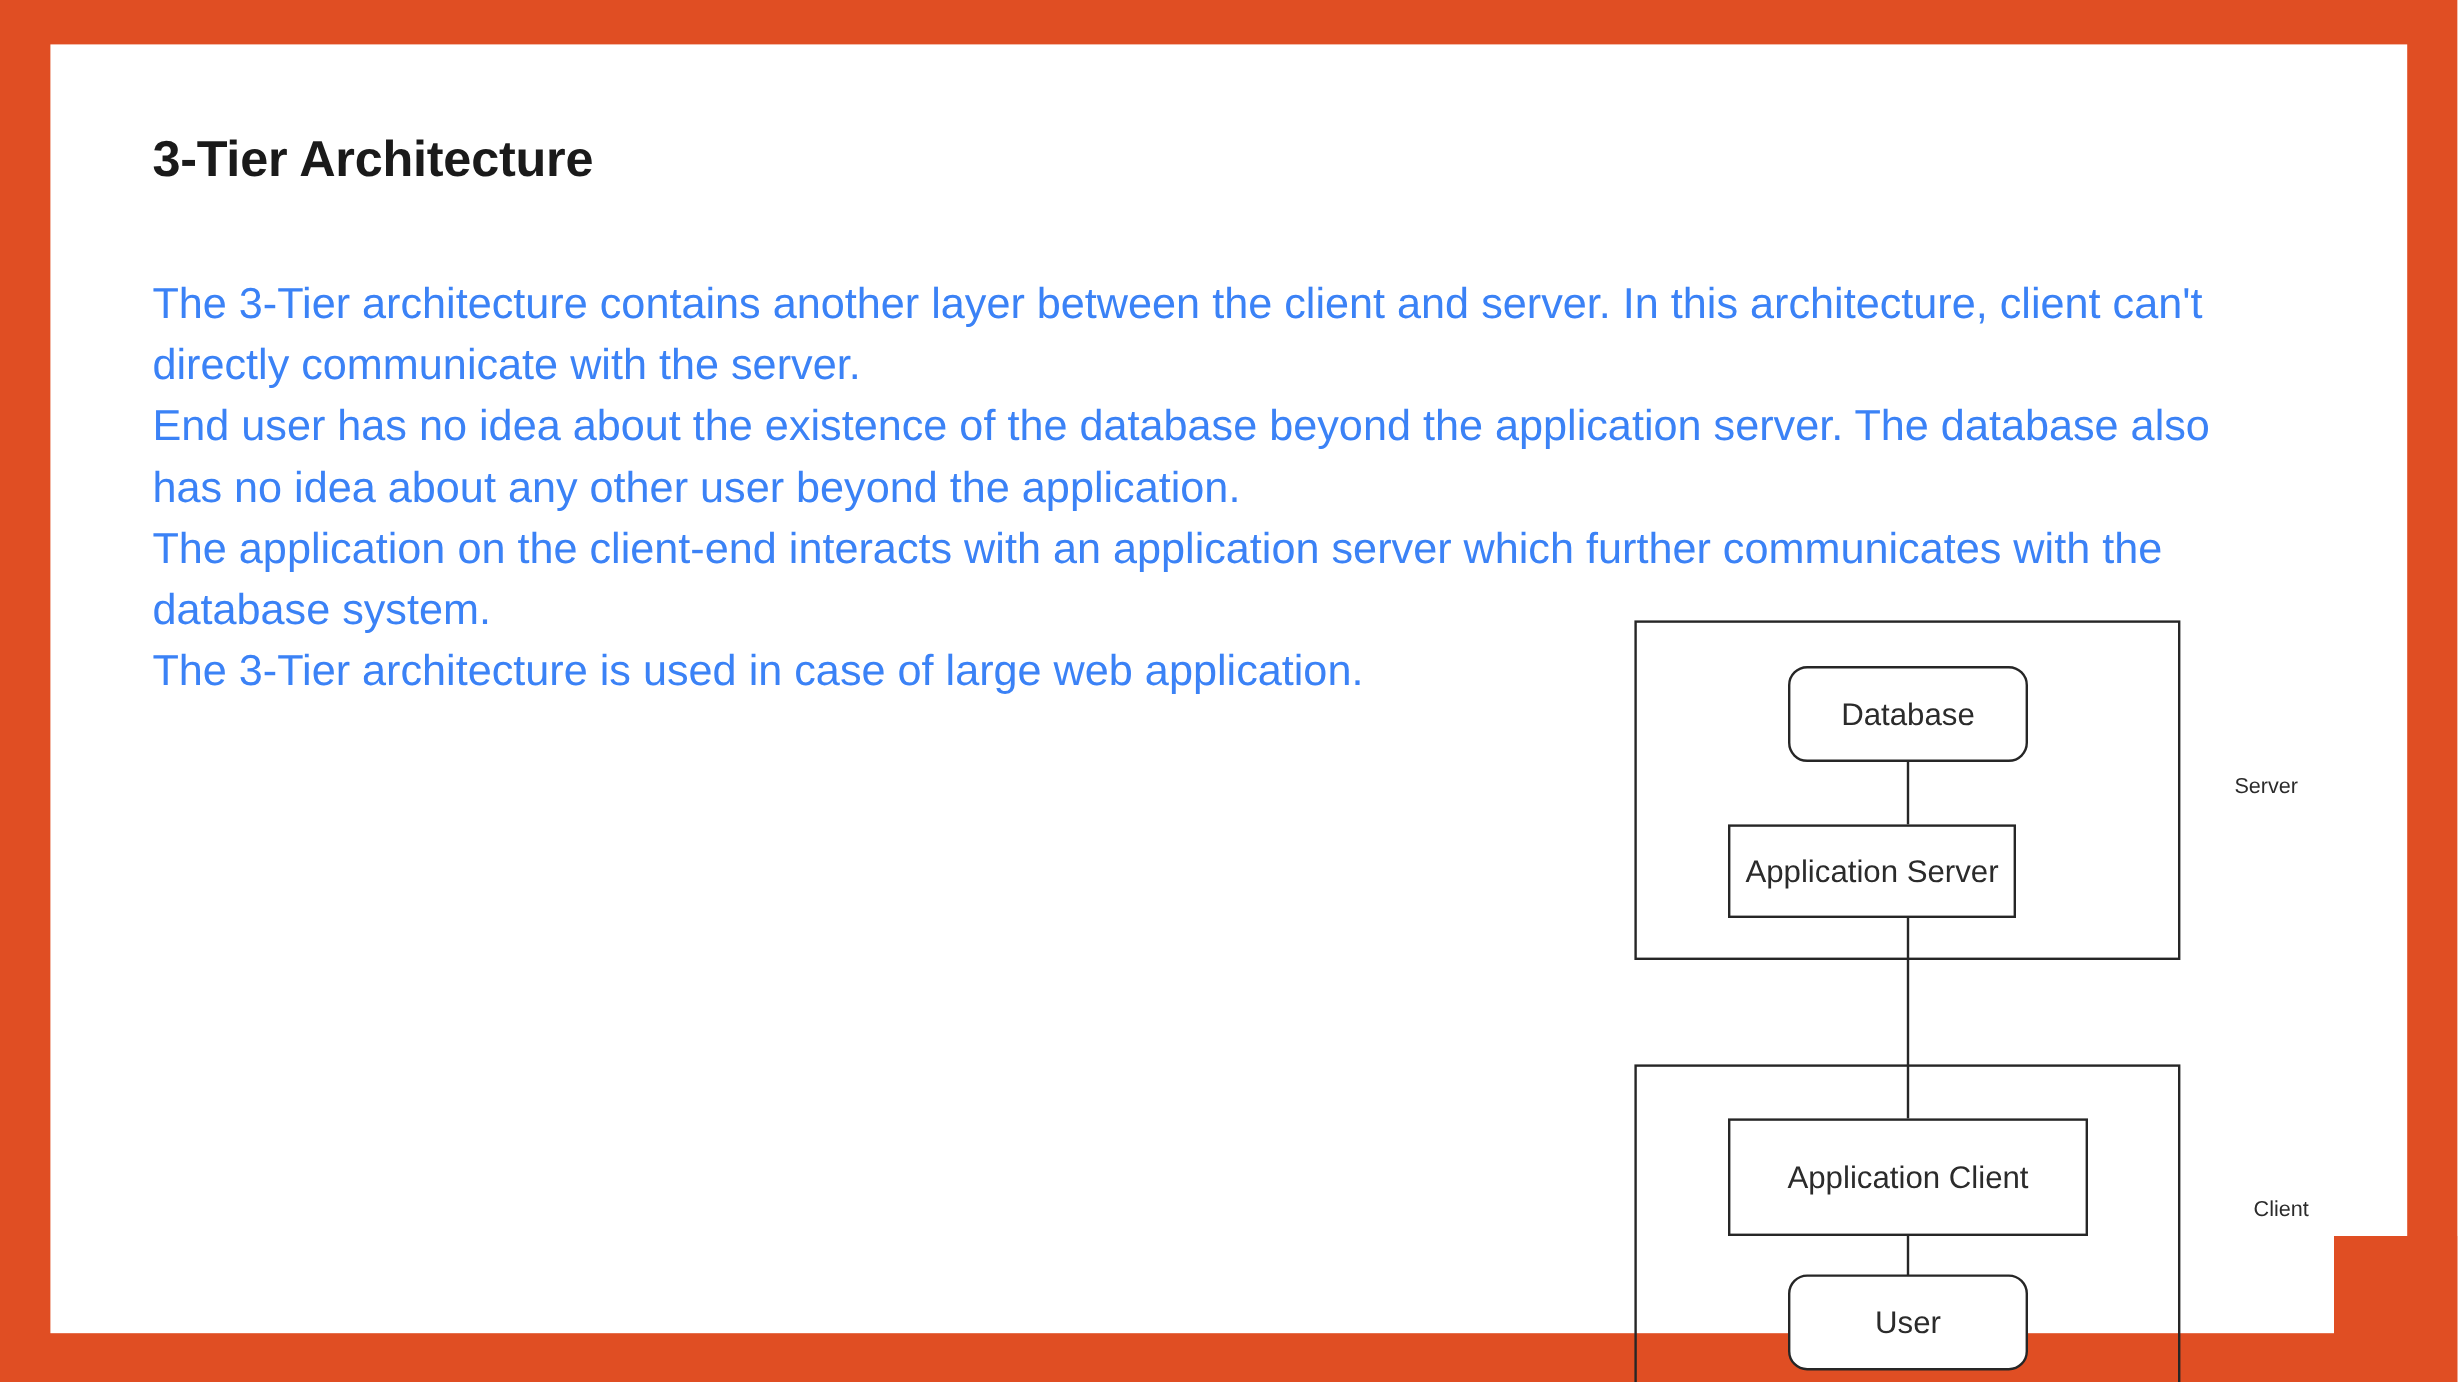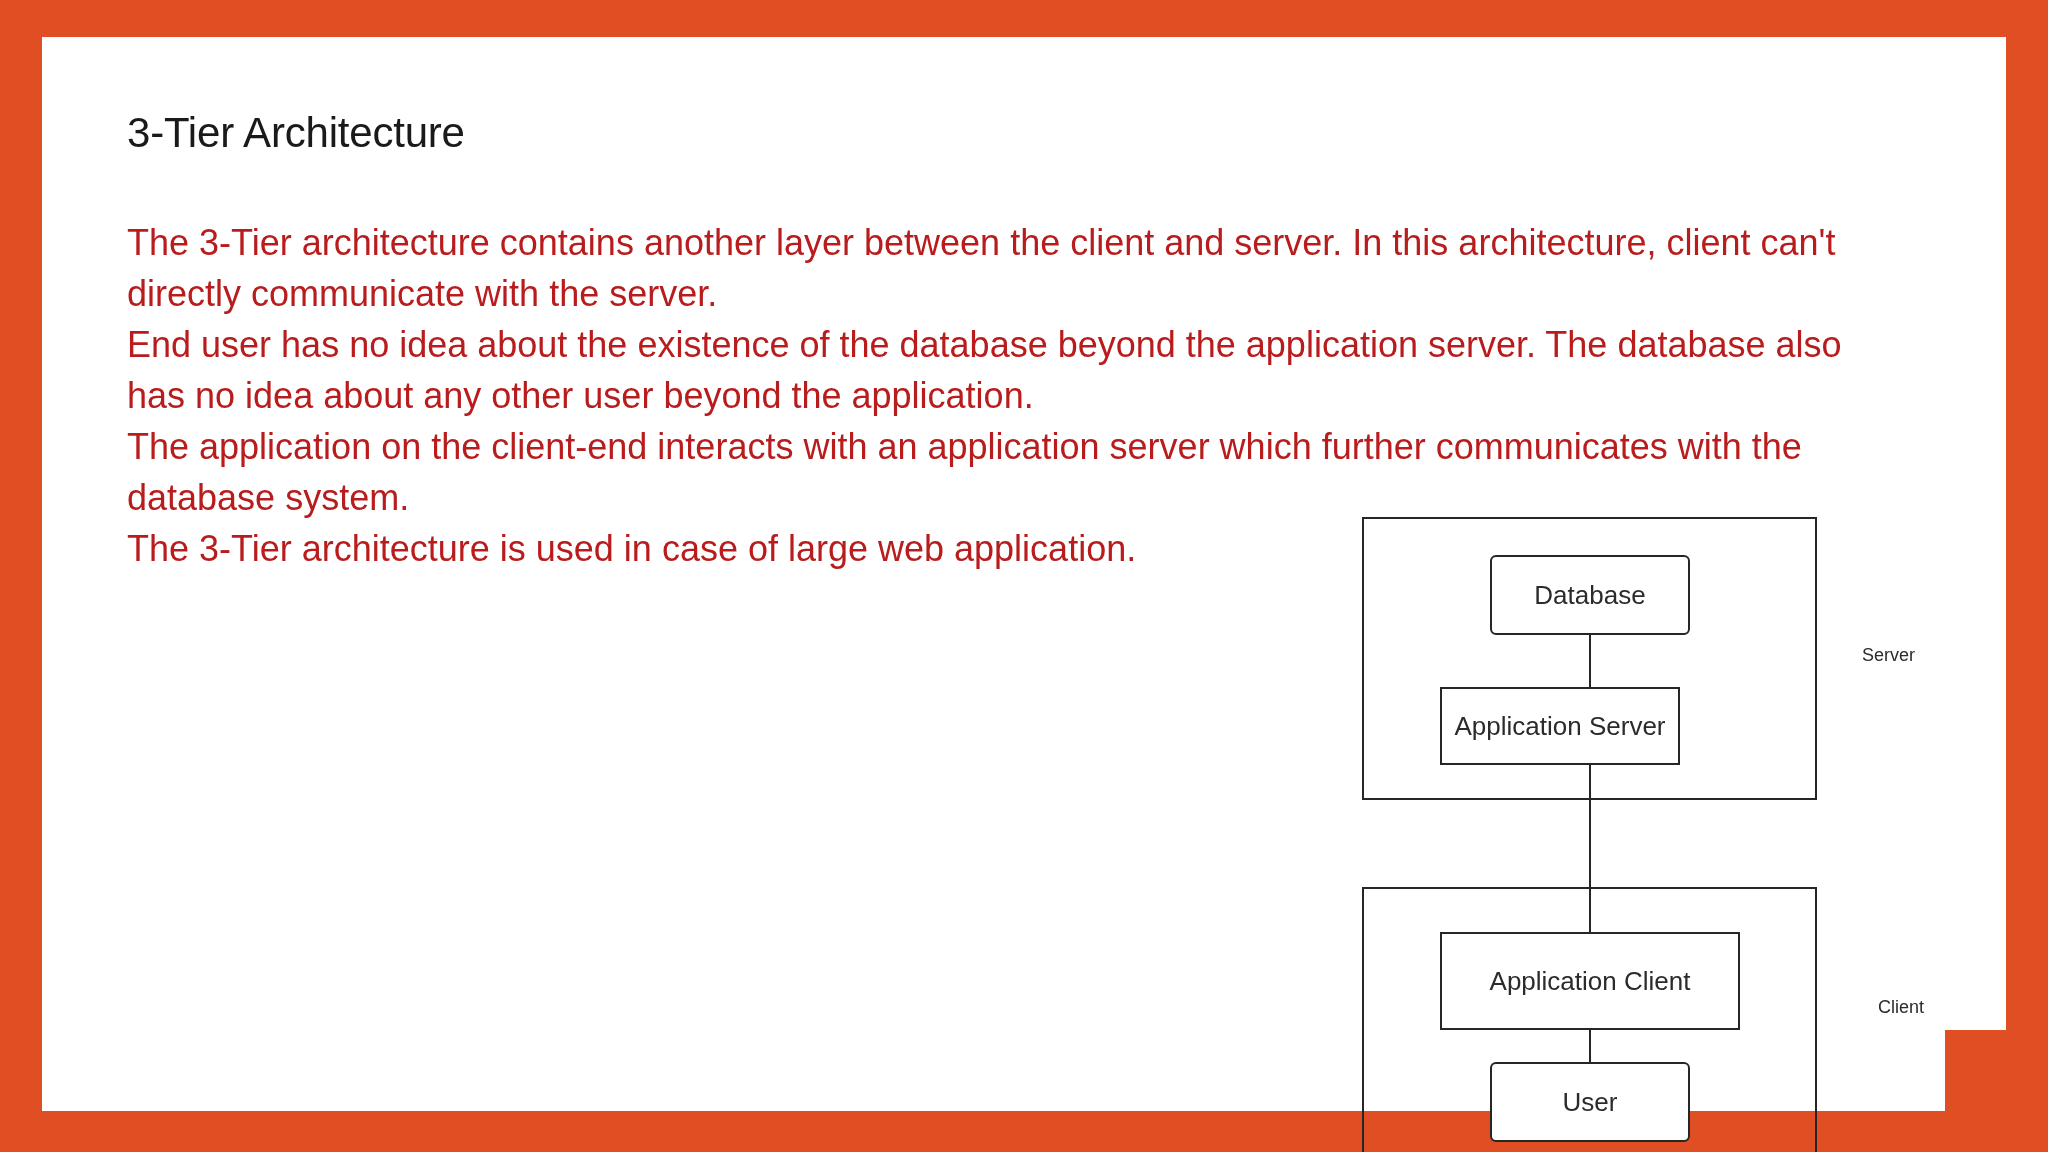--- a/index.html
+++ b/index.html
@@ -33,33 +33,33 @@
     height: 122px;
     background: #E04E23;
   }
 
   
   #title {
     position: absolute;
     left: 85px;
     top: 72px;
     font-size: 42px;
-    font-weight: normal;
+    font-weight: bold;
     color: #1a1a1a;
     letter-spacing: -0.2px;
     white-space: nowrap;
   }
   #body {
     position: absolute;
     left: 85px;
-    top: 180px;
+    top: 190px;
     width: 1920px;
     font-size: 36px;
     line-height: 51px;
-    color: #b91c1c;
+    color: #3b82f6;
     font-stretch: condensed;
   }
   #body .para { margin: 0; }
   #body .line { white-space: nowrap; }
 
   
   #diagram {
     position: absolute;
     left: 1310px;
     top: 470px;
@@ -81,21 +81,21 @@
     background: #ffffff;
     box-sizing: border-box;
     display: flex;
     align-items: center;
     justify-content: center;
     font-size: 26px;
     color: #2b2b2b;
     font-family: "Liberation Sans", sans-serif;
     z-index: 3;
   }
-  .node.rounded { border-radius: 6px; }
+  .node.rounded { border-radius: 16px; }
 
   #node-database      { left: 138px; top: 48px;  width: 200px; height: 80px; }
   #node-app-server    { left: 88px;  top: 180px; width: 240px; height: 78px; }
   #node-app-client    { left: 88px;  top: 425px; width: 300px; height: 98px; }
   #node-user          { left: 138px; top: 555px; width: 200px; height: 80px; }
 
   .connector {
     position: absolute;
     width: 2px;
     background: #262626;

